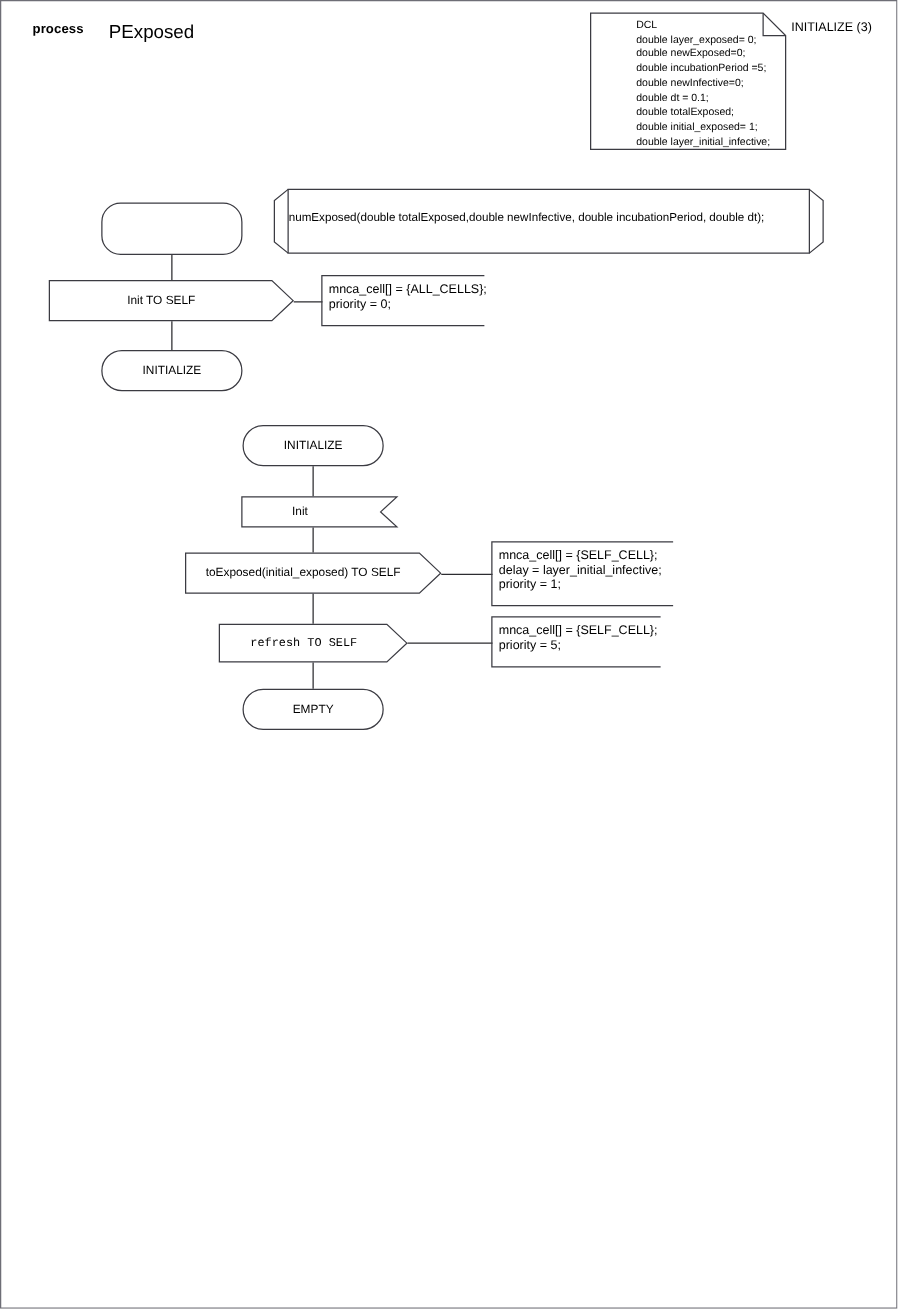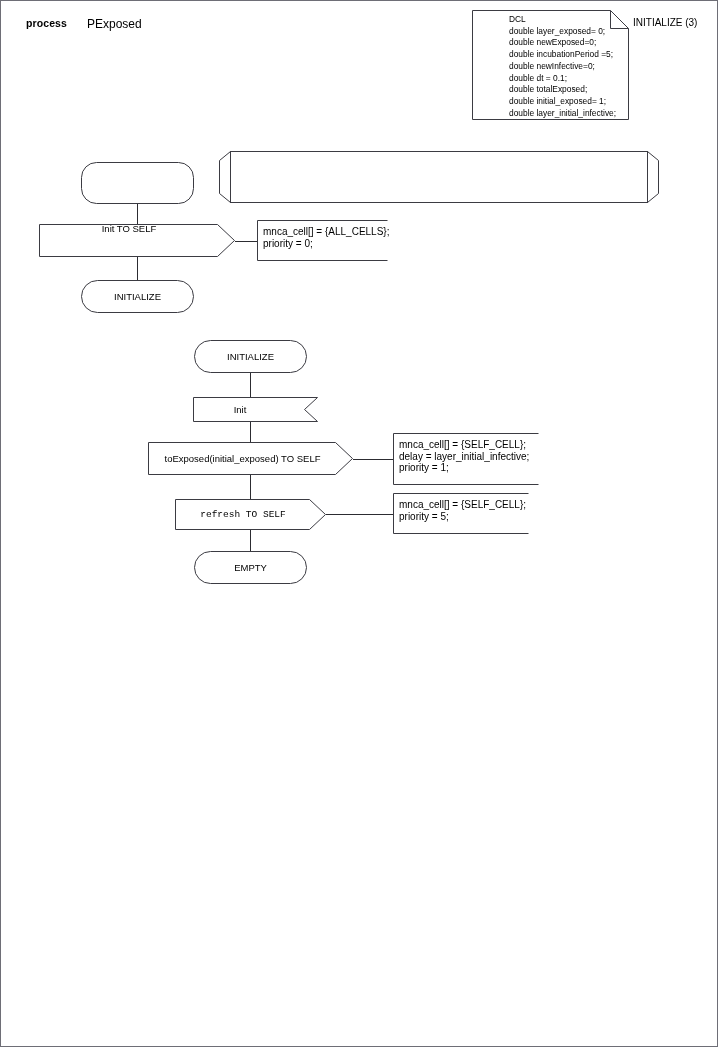--- a/index.html
+++ b/index.html
@@ -24,21 +24,21 @@
   
   .hdr-kw {
     left: 25px; top: 16px;
     font-size: 10.5px;
     font-weight: bold;
     color: #000;
     letter-spacing: .1px;
   }
   .hdr-name {
     left: 86px; top: 16px;
-    font-size: 12px;
+    font-size: 15px;
     color: #000;
   }
   .page-ref {
     left: 632px; top: 16px;
     font-size: 10px;
     color: #000;
     white-space: nowrap;
   }
 
   
@@ -99,32 +99,33 @@
 double layer_initial_infective;</div>
 
   <svg class="abs shape" style="left:218px; top:150px;" width="440" height="52" viewBox="0 0 440 52">
 
     <rect x="11.5" y="0.5" width="417" height="51"></rect>
 
     <path d="M11.5,0.5 L0.5,9.5 L0.5,42.5 L11.5,51.5" style="fill:none;"></path>
 
     <path d="M428.5,0.5 L439.5,9.5 L439.5,42.5 L428.5,51.5" style="fill:none;"></path>
   </svg>
+  <div class="lbl" style="left:230px; top:168px; width:418px; text-align:left; font-size:9.3px;">numExposed(double totalExposed,double newInfective, double incubationPeriod, double dt);</div>
 
   <svg class="abs shape" style="left:80px; top:161px;" width="113" height="42" viewBox="0 0 113 42">
     <rect x="0.5" y="0.5" width="112" height="41" rx="15" ry="15"></rect>
   </svg>
   <div class="lbl" style="left:80px; top:176px; width:113px;"></div>
 
   <div class="conn conn-v" style="left:136px; top:203px; height:20px;"></div>
 
   <svg class="abs shape" style="left:38px; top:223px;" width="196" height="33" viewBox="0 0 196 33">
     <path d="M0.5,0.5 L178.5,0.5 L195.5,16.5 L178.5,32.5 L0.5,32.5 Z"></path>
   </svg>
-  <div class="lbl" style="left:38px; top:222px; width:180px;">Init TO SELF</div>
+  <div class="lbl" style="left:38px; top:234px; width:180px;">Init TO SELF</div>
 
   <div class="conn conn-h" style="left:234px; top:240px; width:23px;"></div>
 
   <svg class="abs shape" style="left:256px; top:219px;" width="131" height="41" viewBox="0 0 131 41">
     <polyline points="130.5,0.5 0.5,0.5 0.5,40.5 130.5,40.5" style="fill:none;"></polyline>
   </svg>
   <div class="txtblock" style="left:262px; top:225px; width:126px;">mnca_cell[] = {ALL_CELLS};
 priority = 0;</div>
 
   <div class="conn conn-v" style="left:136px; top:256px; height:23px;"></div>

